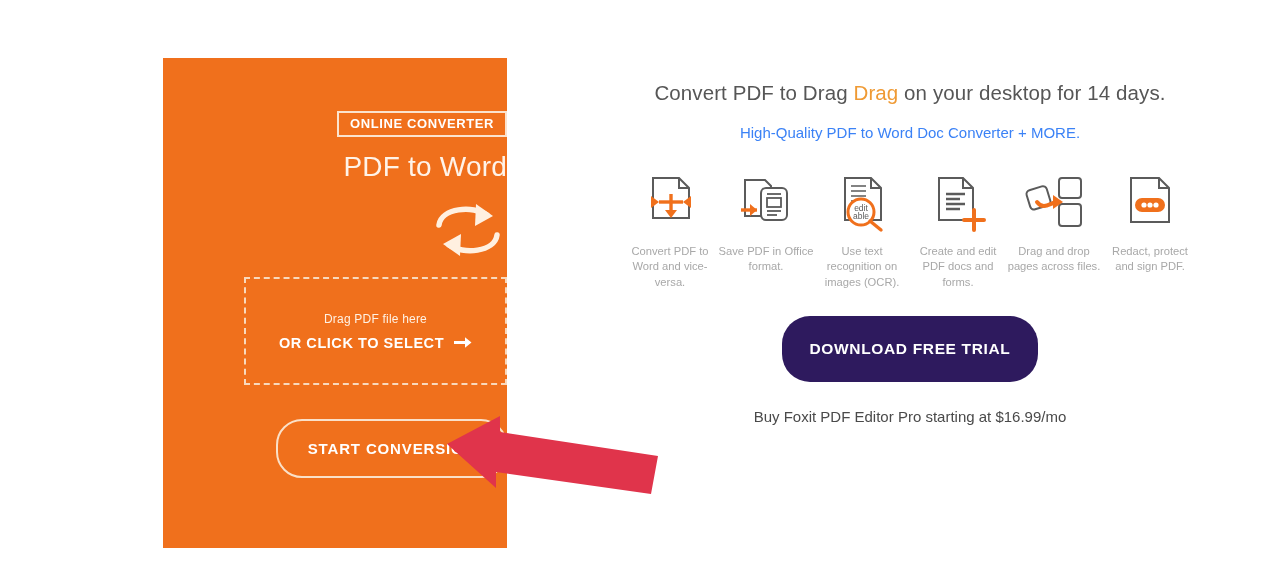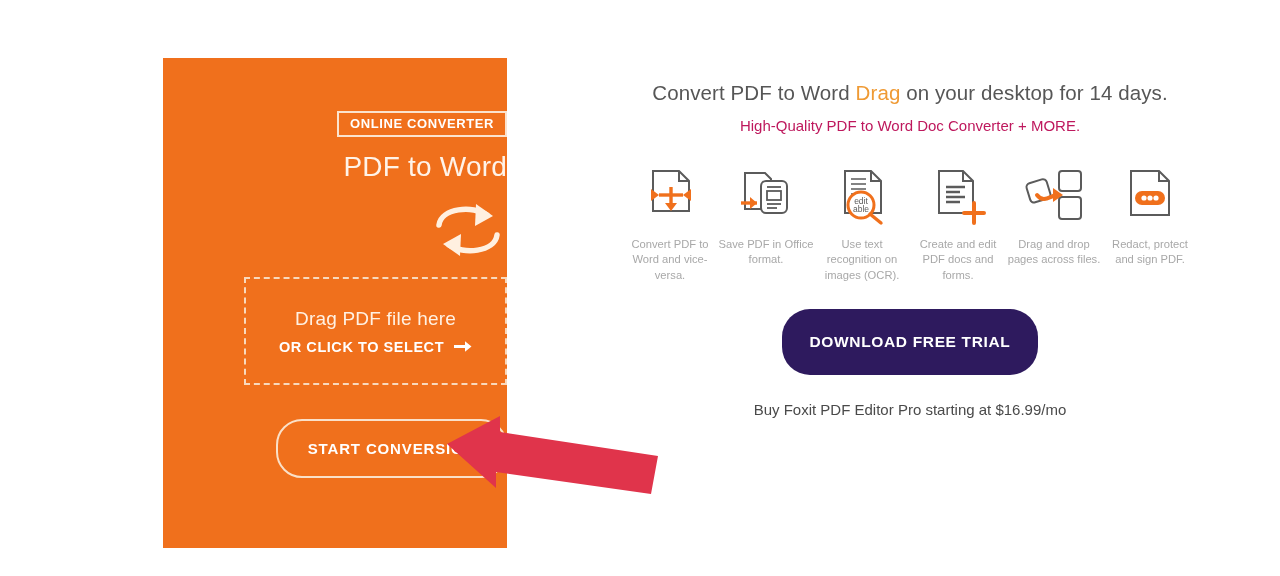--- a/index.html
+++ b/index.html
@@ -60,21 +60,21 @@
     height: 108px;
     border: 2px dashed #F8D9BD;
     box-sizing: border-box;
     display: flex;
     flex-direction: column;
     align-items: center;
     justify-content: center;
   }
   .dropzone-main {
     color: #FFF1E3;
-    font-size: 19px;
+    font-size: 12px;
     font-weight: 400;
     letter-spacing: 0.2px;
   }
   .dropzone-sub-row {
     margin-top: 9px;
     display: flex;
     align-items: center;
     gap: 10px;
   }
   .dropzone-sub {
@@ -111,23 +111,23 @@
   }
   .headline {
     font-size: 20.5px;
     color: #565656;
     font-weight: 400;
     letter-spacing: 0.1px;
     line-height: 1.3;
   }
   .headline .hl-accent { color: #EF9A34; }
   .subhead {
-    margin-top: 10px;
+    margin-top: 17px;
     font-size: 15px;
-    color: #be185d;
+    color: #3b82f6;
     font-weight: 400;
   }
 
   .features {
     margin-top: 31px;
     display: flex;
     justify-content: center;
     gap: 0px;
   }
   .feature {
@@ -209,21 +209,21 @@
         </svg>
       </div>
     </div>
 
     <button class="start-btn">START CONVERSION</button>
   </div>
 
   <div class="right-col">
 
     <div class="headline">
-      <span>Convert PDF to Word </span><span class="hl-accent">Drag</span><span> on your desktop for 14 days.</span>
+      <span>Convert PDF to Drag </span><span class="hl-accent">Drag</span><span> on your desktop for 14 days.</span>
     </div>
 
     <div class="subhead">High-Quality PDF to Word Doc Converter + MORE.</div>
 
     <div class="features">
 
       <div class="feature">
         <svg class="feature-ico" viewBox="0 0 62 62">
           <path d="M14 6 H40 L50 16 V46 H14 Z" fill="none" stroke="#5B5B5B" stroke-width="2"></path>
           <path d="M40 6 V16 H50" fill="none" stroke="#5B5B5B" stroke-width="2"></path>

